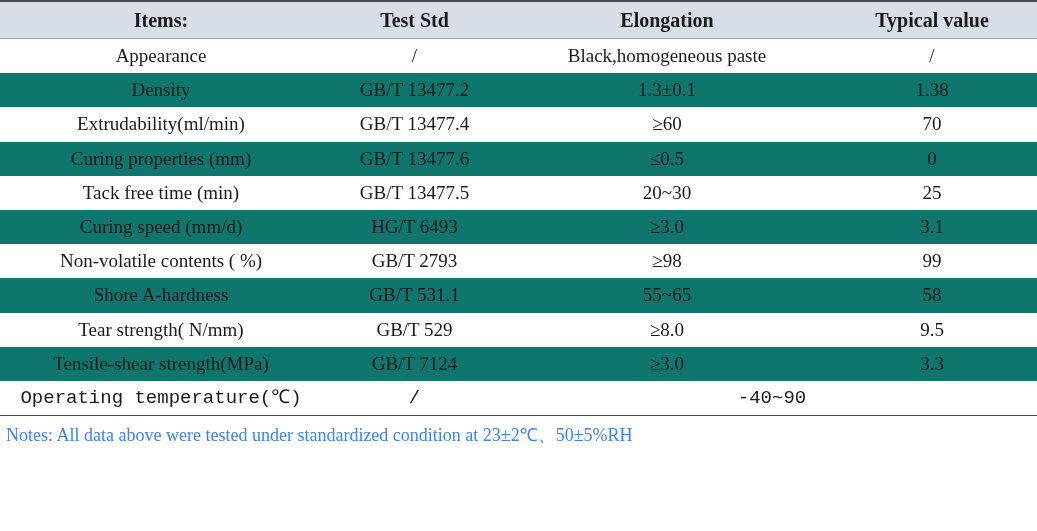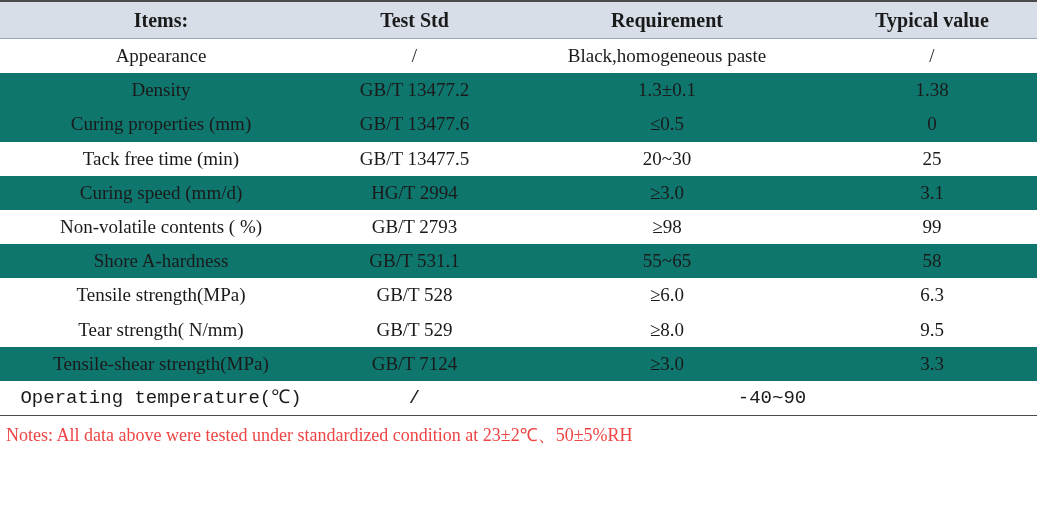--- a/index.html
+++ b/index.html
@@ -52,90 +52,90 @@
   .row-last td {
     border-bottom: 1.5px solid #4a4a4a;
     font-family: Liberation Mono, monospace;
   }
   .req-wide {
     text-align: center;
   }
   .notes {
     font-size: 18px;
     padding: 6px 0 0 6px;
-    color: #ef4444;
+    color: #3b82f6;
     white-space: nowrap;
   }
 </style>
 </head>
 <body>
 
 <table class="spec-table">
   <colgroup>
     <col class="c-item">
       <col class="c-std">
       <col class="c-req">
       <col class="c-typ">
   </colgroup>
   <thead>
     <tr>
       <th>Items:</th>
       <th>Test Std</th>
-      <th>Requirement</th>
+      <th>Elongation</th>
       <th>Typical value</th>
     </tr>
   </thead>
   <tbody>
     <tr class="plain">
       <td>Appearance</td>
       <td>/</td>
       <td>Black,homogeneous paste</td>
       <td>/</td>
     </tr>
     <tr class="shade">
       <td>Density</td>
       <td>GB/T 13477.2</td>
       <td>1.3±0.1</td>
       <td>1.38</td>
     </tr>
+    <tr class="plain">
+      <td>Extrudability(ml/min)</td>
+      <td>GB/T 13477.4</td>
+      <td>≥60</td>
+      <td>70</td>
+    </tr>
     <tr class="shade">
       <td>Curing properties (mm)</td>
       <td>GB/T 13477.6</td>
       <td>≤0.5</td>
       <td>0</td>
     </tr>
     <tr class="plain">
       <td>Tack free time (min)</td>
       <td>GB/T 13477.5</td>
       <td>20~30</td>
       <td>25</td>
     </tr>
     <tr class="shade">
       <td>Curing speed (mm/d)</td>
-      <td>HG/T 2994</td>
+      <td>HG/T 6493</td>
       <td>≥3.0</td>
       <td>3.1</td>
     </tr>
     <tr class="plain">
       <td>Non-volatile contents ( %)</td>
       <td>GB/T 2793</td>
       <td>≥98</td>
       <td>99</td>
     </tr>
     <tr class="shade">
       <td>Shore A-hardness</td>
       <td>GB/T 531.1</td>
       <td>55~65</td>
       <td>58</td>
-    </tr>
-    <tr class="plain">
-      <td>Tensile strength(MPa)</td>
-      <td>GB/T 528</td>
-      <td>≥6.0</td>
-      <td>6.3</td>
     </tr>
     <tr class="plain">
       <td>Tear strength( N/mm)</td>
       <td>GB/T 529</td>
       <td>≥8.0</td>
       <td>9.5</td>
     </tr>
     <tr class="shade">
       <td>Tensile-shear strength(MPa)</td>
       <td>GB/T 7124</td>

